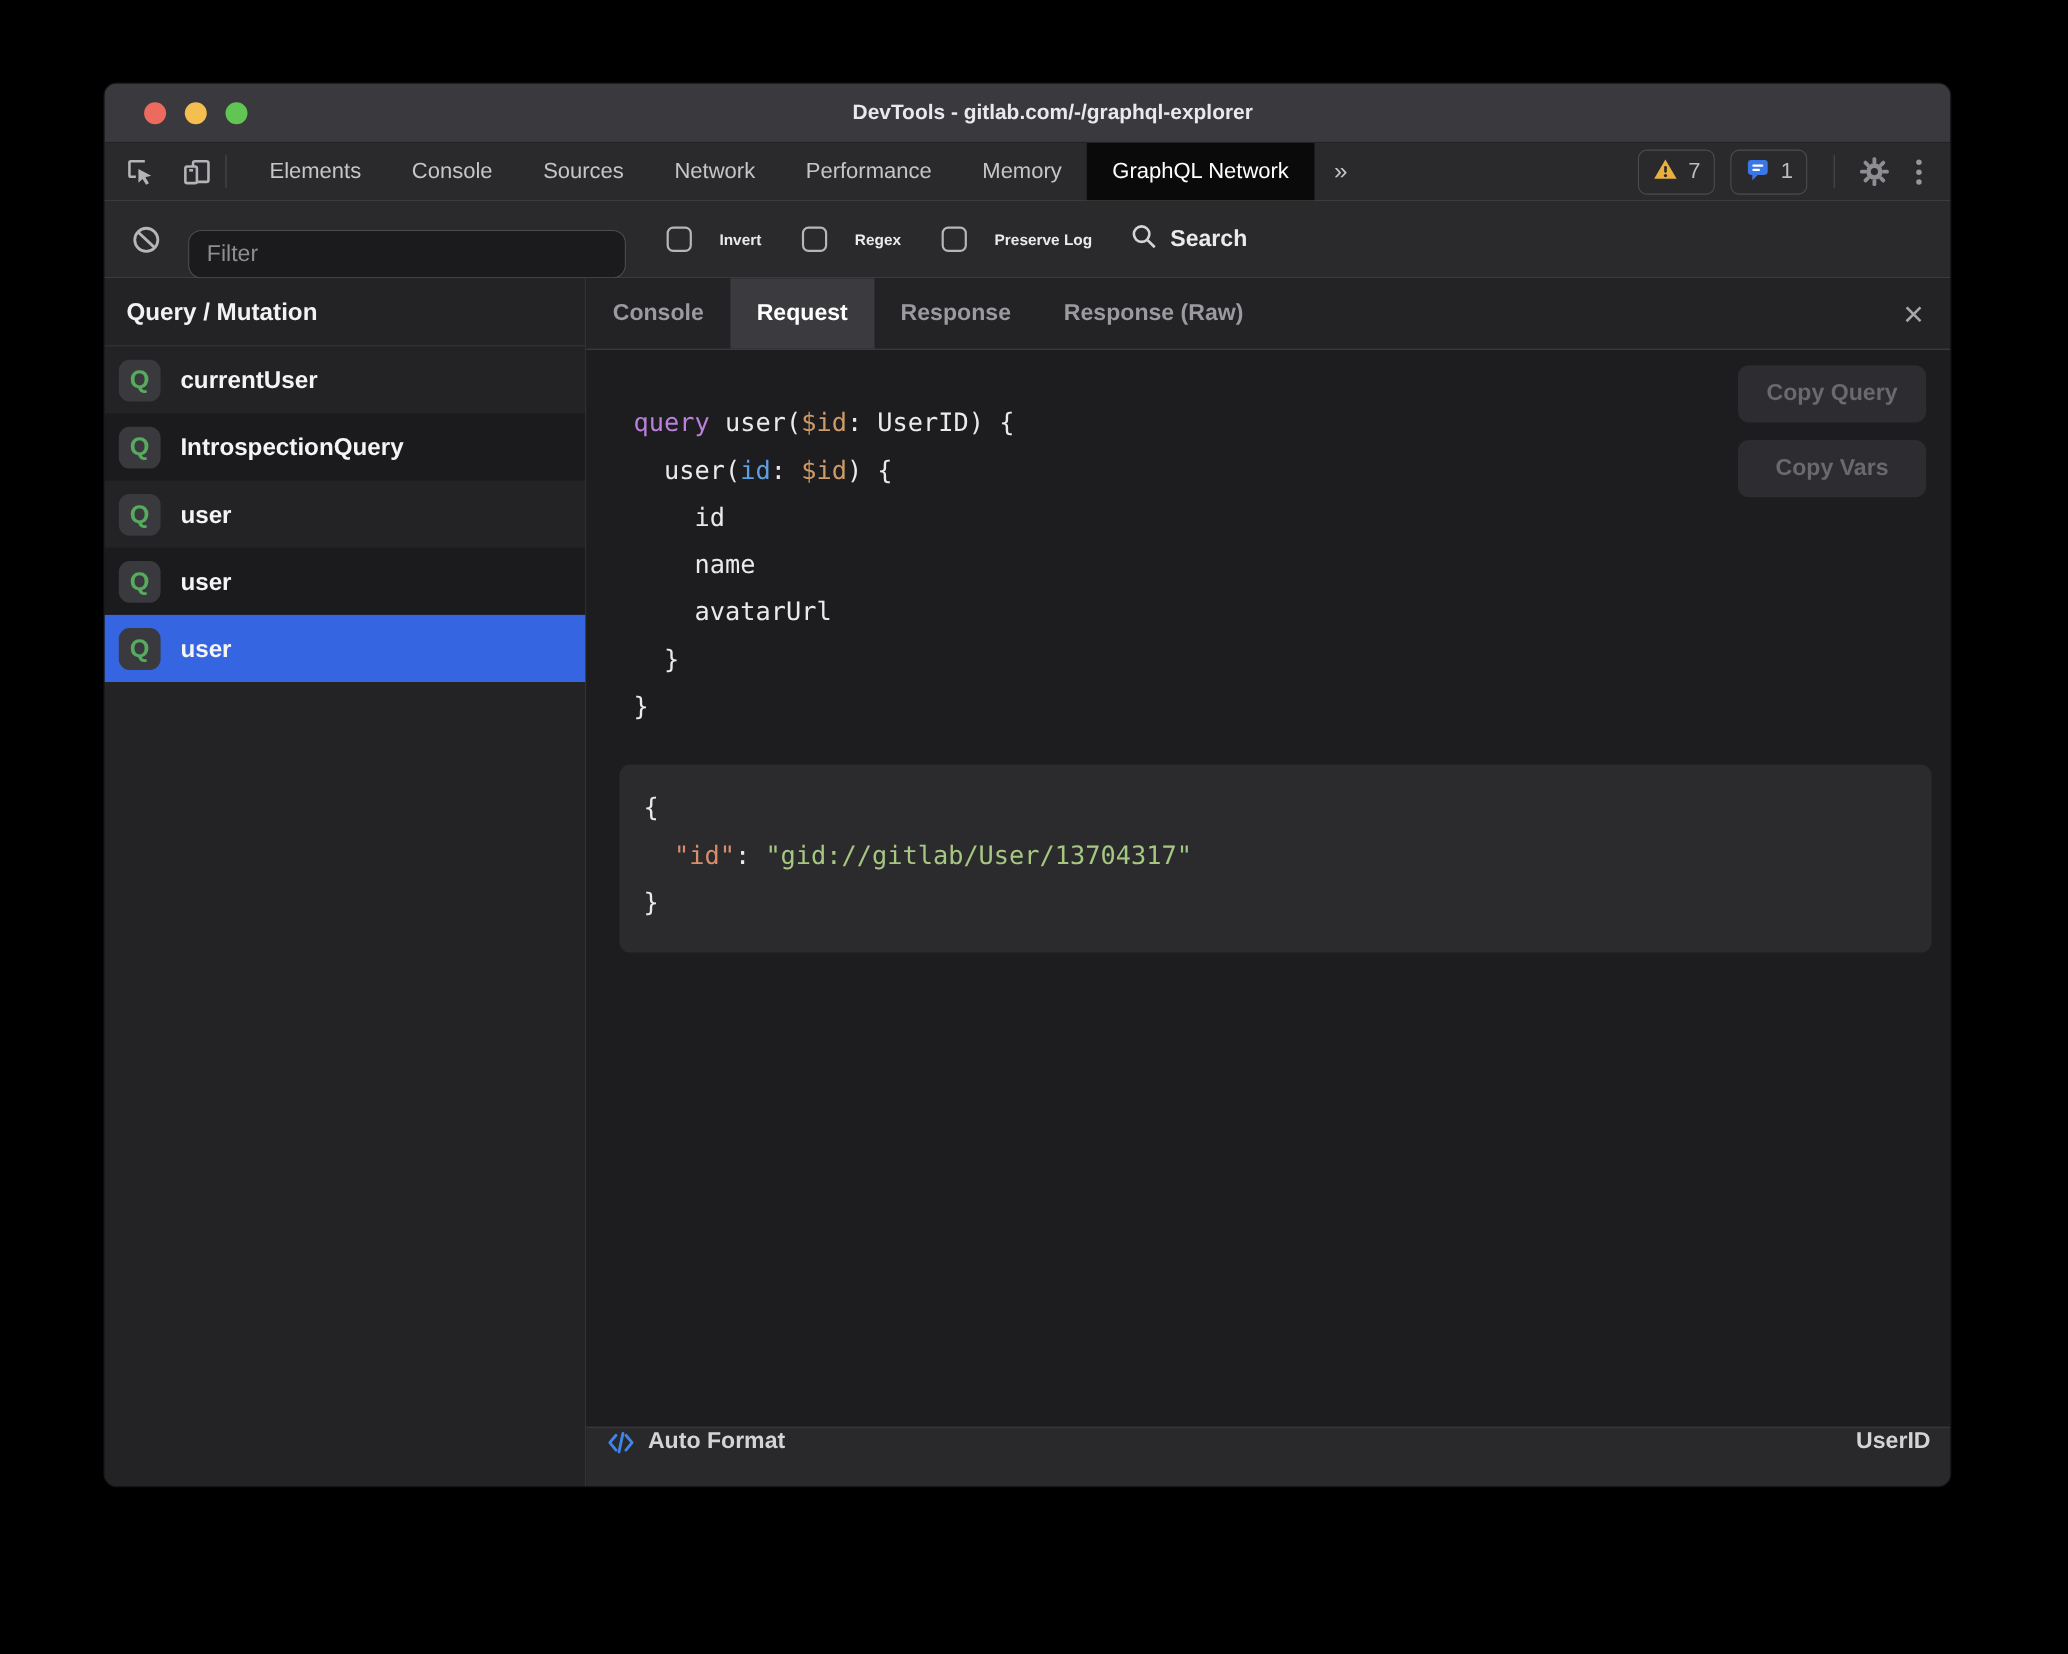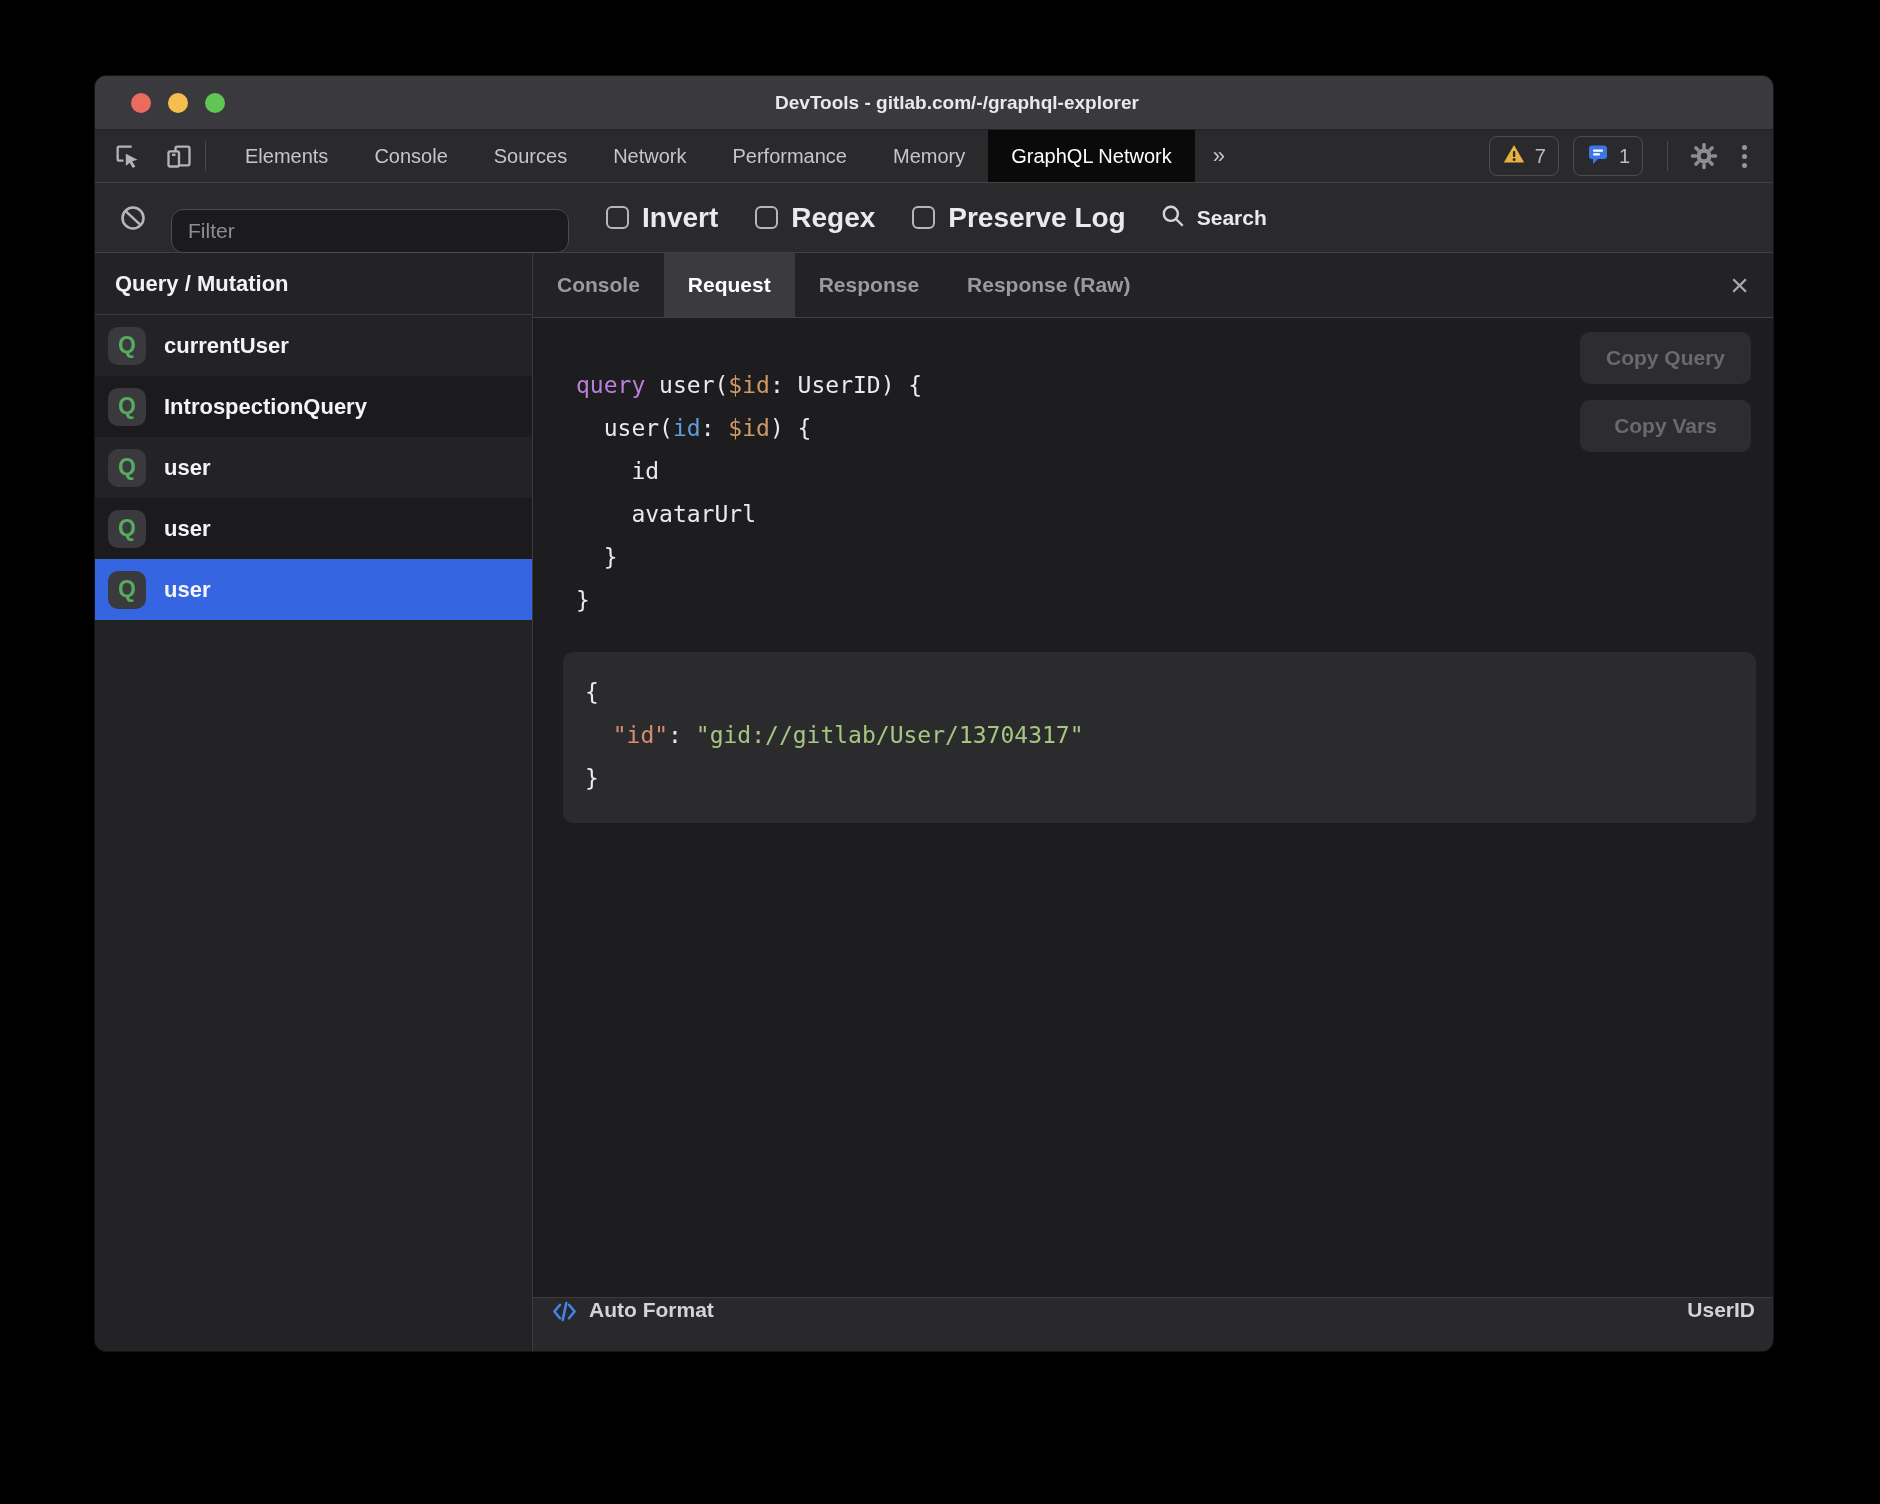--- a/index.html
+++ b/index.html
@@ -41,21 +41,21 @@
 
   
   .filterbar { height:70px; flex:0 0 70px; background:#2a2a2d; border-bottom:1px solid #414144;
     display:flex; align-items:center; padding:0 22px; }
   .filter-input { width:398px; height:44px; margin-left:22px; background:#1b1b1d;
     border:1.5px solid #4c4c50; border-radius:12px; color:#e8e8ea; font-size:21px;
     padding:0 16px; outline:none; font-family:"Liberation Sans", sans-serif;margin-top:27px; }
   .filter-input::placeholder { color:#8e8e92; }
   .cb-group { display:flex; align-items:center; gap:13px; margin-left:37px; }
   .cb-box { width:23px; height:23px; border:2px solid #b6b6b9; border-radius:6px; background:transparent; }
-  .cb-label { color:#eaeaec; font-size:28px; font-weight:bold; }
+  .cb-label { color:#eaeaec; font-size:14px; font-weight:bold;margin-left:12px; }
   .search-group { display:flex; align-items:center; gap:11px; margin-left:34px; }
   .search-label { color:#eaeaec; font-size:21px; font-weight:bold; }
 
   
   .main { flex:1; display:flex; min-height:0; }
 
   .sidebar { width:438px; flex:0 0 438px; background:#232325; border-right:1px solid #3a3a3d;
     display:flex; flex-direction:column; }
   .sidebar-header { height:62px; flex:0 0 62px; display:flex; align-items:center; padding-left:20px;
     color:#f2f2f4; font-size:22px; font-weight:bold; border-bottom:1px solid #3a3a3d; }
@@ -262,20 +262,21 @@
             <div class="dtab">Response (Raw)</div>
           </div>
         <div class="close-x">×</div>
       </div>
 
       <div class="detail-content">
         <div class="query-block">
             <div class="code-line"><span class="tok-kw">query</span><span class="tok-plain"> user(</span><span class="tok-var">$id</span><span class="tok-plain">: UserID) {</span></div>
             <div class="code-line"><span class="tok-plain">  user(</span><span class="tok-prop">id</span><span class="tok-plain">: </span><span class="tok-var">$id</span><span class="tok-plain">) {</span></div>
             <div class="code-line"><span class="tok-plain">    id</span></div>
+            <div class="code-line"><span class="tok-plain">    name</span></div>
             <div class="code-line"><span class="tok-plain">    avatarUrl</span></div>
             <div class="code-line"><span class="tok-plain">  }</span></div>
             <div class="code-line"><span class="tok-plain">}</span></div>
           </div>
         <div class="vars-box">
           <div>
               <div class="code-line"><span class="tok-plain">{</span></div>
               <div class="code-line"><span class="tok-plain">  </span><span class="tok-key">"id"</span><span class="tok-plain">: </span><span class="tok-str">"gid://gitlab/User/13704317"</span></div>
               <div class="code-line"><span class="tok-plain">}</span></div>
             </div>

